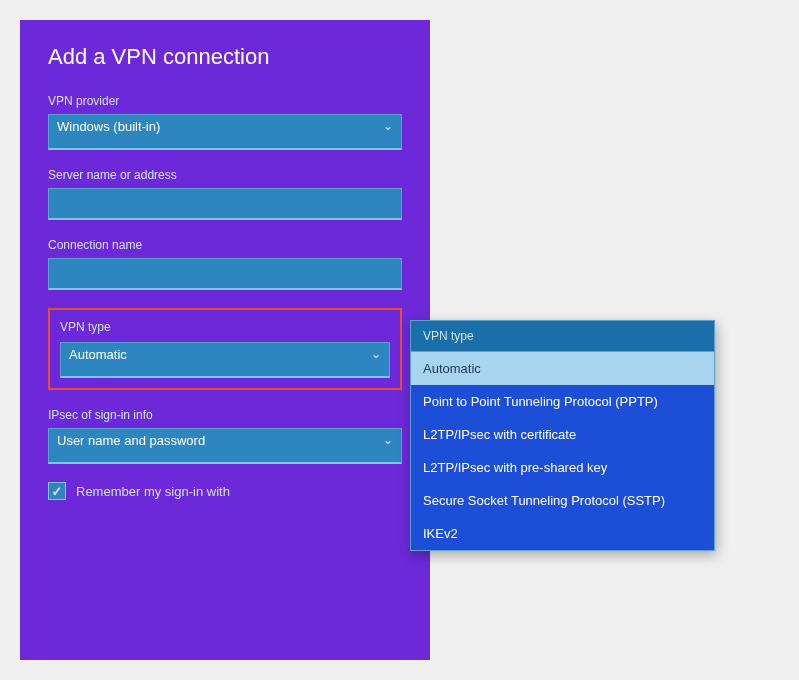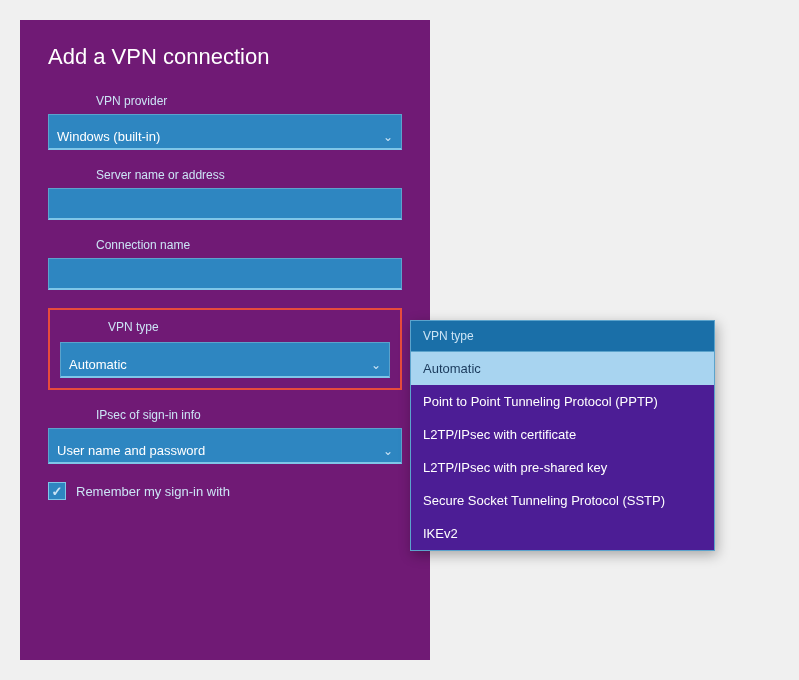--- a/index.html
+++ b/index.html
@@ -9,40 +9,39 @@
       width: 799px;
       height: 680px;
       overflow: hidden;
       display: flex;
       align-items: flex-start;
       justify-content: flex-start;
       padding: 20px;
     }
 
     .vpn-panel {
-      background: #701a75;
+      background: #6d28d9;
       width: 410px;
       min-height: 640px;
       padding: 24px 28px 28px 28px;
       position: relative;
     }
 
     .panel-title {
       color: #fff;
       font-size: 22px;
       font-weight: 300;
       margin-bottom: 24px;
     }
 
     .field-label {
       color: #cce4f5;
       font-size: 12px;
       margin-bottom: 6px;
       display: block;
-      margin-left: 48px;
     }
 
     .field-group {
       margin-bottom: 18px;
     }
 
     .text-input {
       width: 100%;
       height: 32px;
       background: #2e86c1;
@@ -57,21 +56,21 @@
     .dropdown {
       width: 100%;
       height: 36px;
       background: #2e86c1;
       border: 1px solid #5ba3cc;
       border-bottom: 2px solid #7fc6e8;
       color: #fff;
       padding: 4px 8px;
       font-size: 13px;
       display: flex;
-      align-items: flex-end;
+      align-items: flex-start;
       justify-content: space-between;
       cursor: pointer;
       position: relative;
     }
 
     .dropdown-arrow {
       color: #cce4f5;
       font-size: 12px;
     }
 
@@ -132,21 +131,21 @@
       font-size: 12px;
       padding: 8px 12px;
       border-bottom: 1px solid #5ba3cc;
     }
 
     .popup-item {
       padding: 9px 12px;
       color: #fff;
       font-size: 13px;
       cursor: pointer;
-      background: #4c1d95;
+      background: #1d4ed8;
     }
 
     .popup-item.selected {
       background: #a8d4f0;
       color: #1a3a5c;
     }
 
     .page-container {
       position: relative;
       width: 799px;

